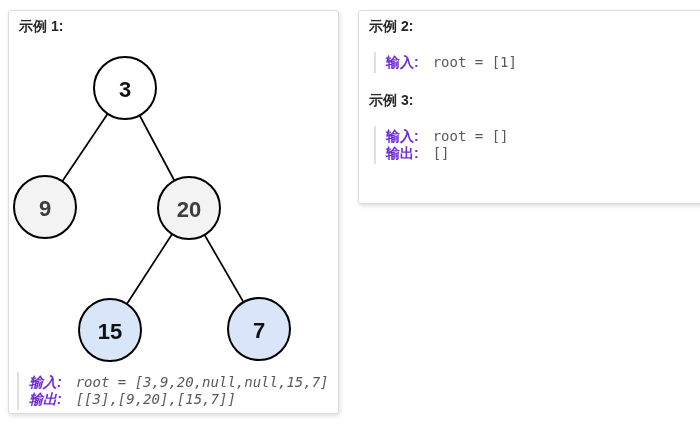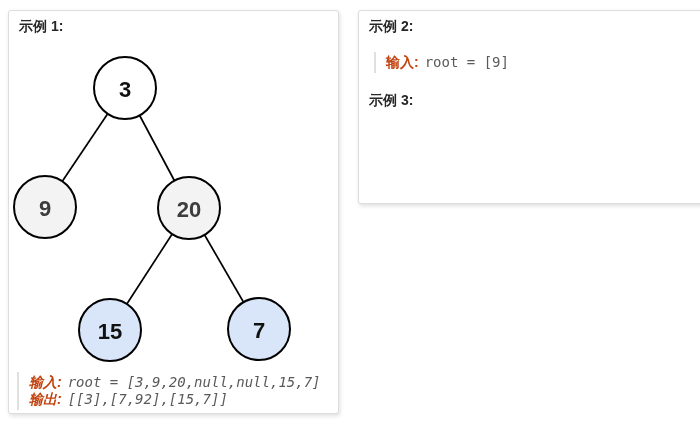--- a/index.html
+++ b/index.html
@@ -31,22 +31,22 @@
     padding:2px 0 2px 10px;
     font-family:"DejaVu Sans Mono", "Liberation Mono", monospace;
     font-size:14px;
     line-height:17px;
     color:#595959;
     white-space:nowrap;
   }
   .io-block .lbl {
     font-family:"Liberation Sans", sans-serif;
     font-weight:bold;
-    color:#c2410c;
-    margin-right:6px;
+    color:#6d28d9;
+    margin-right:14px;
   }
   #card-ex1 .io-block {
     position:absolute;
     left:8px; right:2px; bottom:3px;font-style:italic;
   }
   #card-ex23 .io-block {
     margin:18px 8px 0 15px;
   }
   #tree-svg {
     position:absolute;
@@ -71,23 +71,27 @@
       <text x="36" y="196" dy="1" text-anchor="middle" dominant-baseline="central" fill="#3d3d3d" font-size="22" font-weight="bold" font-family="&quot;Liberation Sans&quot;, sans-serif">9</text>
       <circle cx="180" cy="197" r="31" fill="#f3f3f3" stroke="#000000" stroke-width="2"></circle>
       <text x="180" y="197" dy="1" text-anchor="middle" dominant-baseline="central" fill="#3d3d3d" font-size="22" font-weight="bold" font-family="&quot;Liberation Sans&quot;, sans-serif">20</text>
       <circle cx="101" cy="319" r="31" fill="#d9e5f8" stroke="#000000" stroke-width="2"></circle>
       <text x="101" y="319" dy="1" text-anchor="middle" dominant-baseline="central" fill="#111111" font-size="22" font-weight="bold" font-family="&quot;Liberation Sans&quot;, sans-serif">15</text>
       <circle cx="250" cy="318" r="31" fill="#d9e5f8" stroke="#000000" stroke-width="2"></circle>
       <text x="250" y="318" dy="1" text-anchor="middle" dominant-baseline="central" fill="#111111" font-size="22" font-weight="bold" font-family="&quot;Liberation Sans&quot;, sans-serif">7</text>
     </svg>
   <div class="io-block">
     <div><span class="lbl">输入:</span><span>root = [3,9,20,null,null,15,7]</span></div>
-    <div><span class="lbl">输出:</span><span>[[3],[7,92],[15,7]]</span></div>
+    <div><span class="lbl">输出:</span><span>[[3],[9,20],[15,7]]</span></div>
   </div>
 </div>
 
 <div class="card" id="card-ex23">
   <div class="ex-title">示例 2:</div>
   <div class="io-block">
-    <div><span class="lbl">输入:</span><span>root = [9]</span></div>
+    <div><span class="lbl">输入:</span><span>root = [1]</span></div>
   </div>
   <div class="ex-title second">示例 3:</div>
+  <div class="io-block">
+    <div><span class="lbl">输入:</span><span>root = []</span></div>
+    <div><span class="lbl">输出:</span><span>[]</span></div>
+  </div>
 </div>
 
 </body></html>

